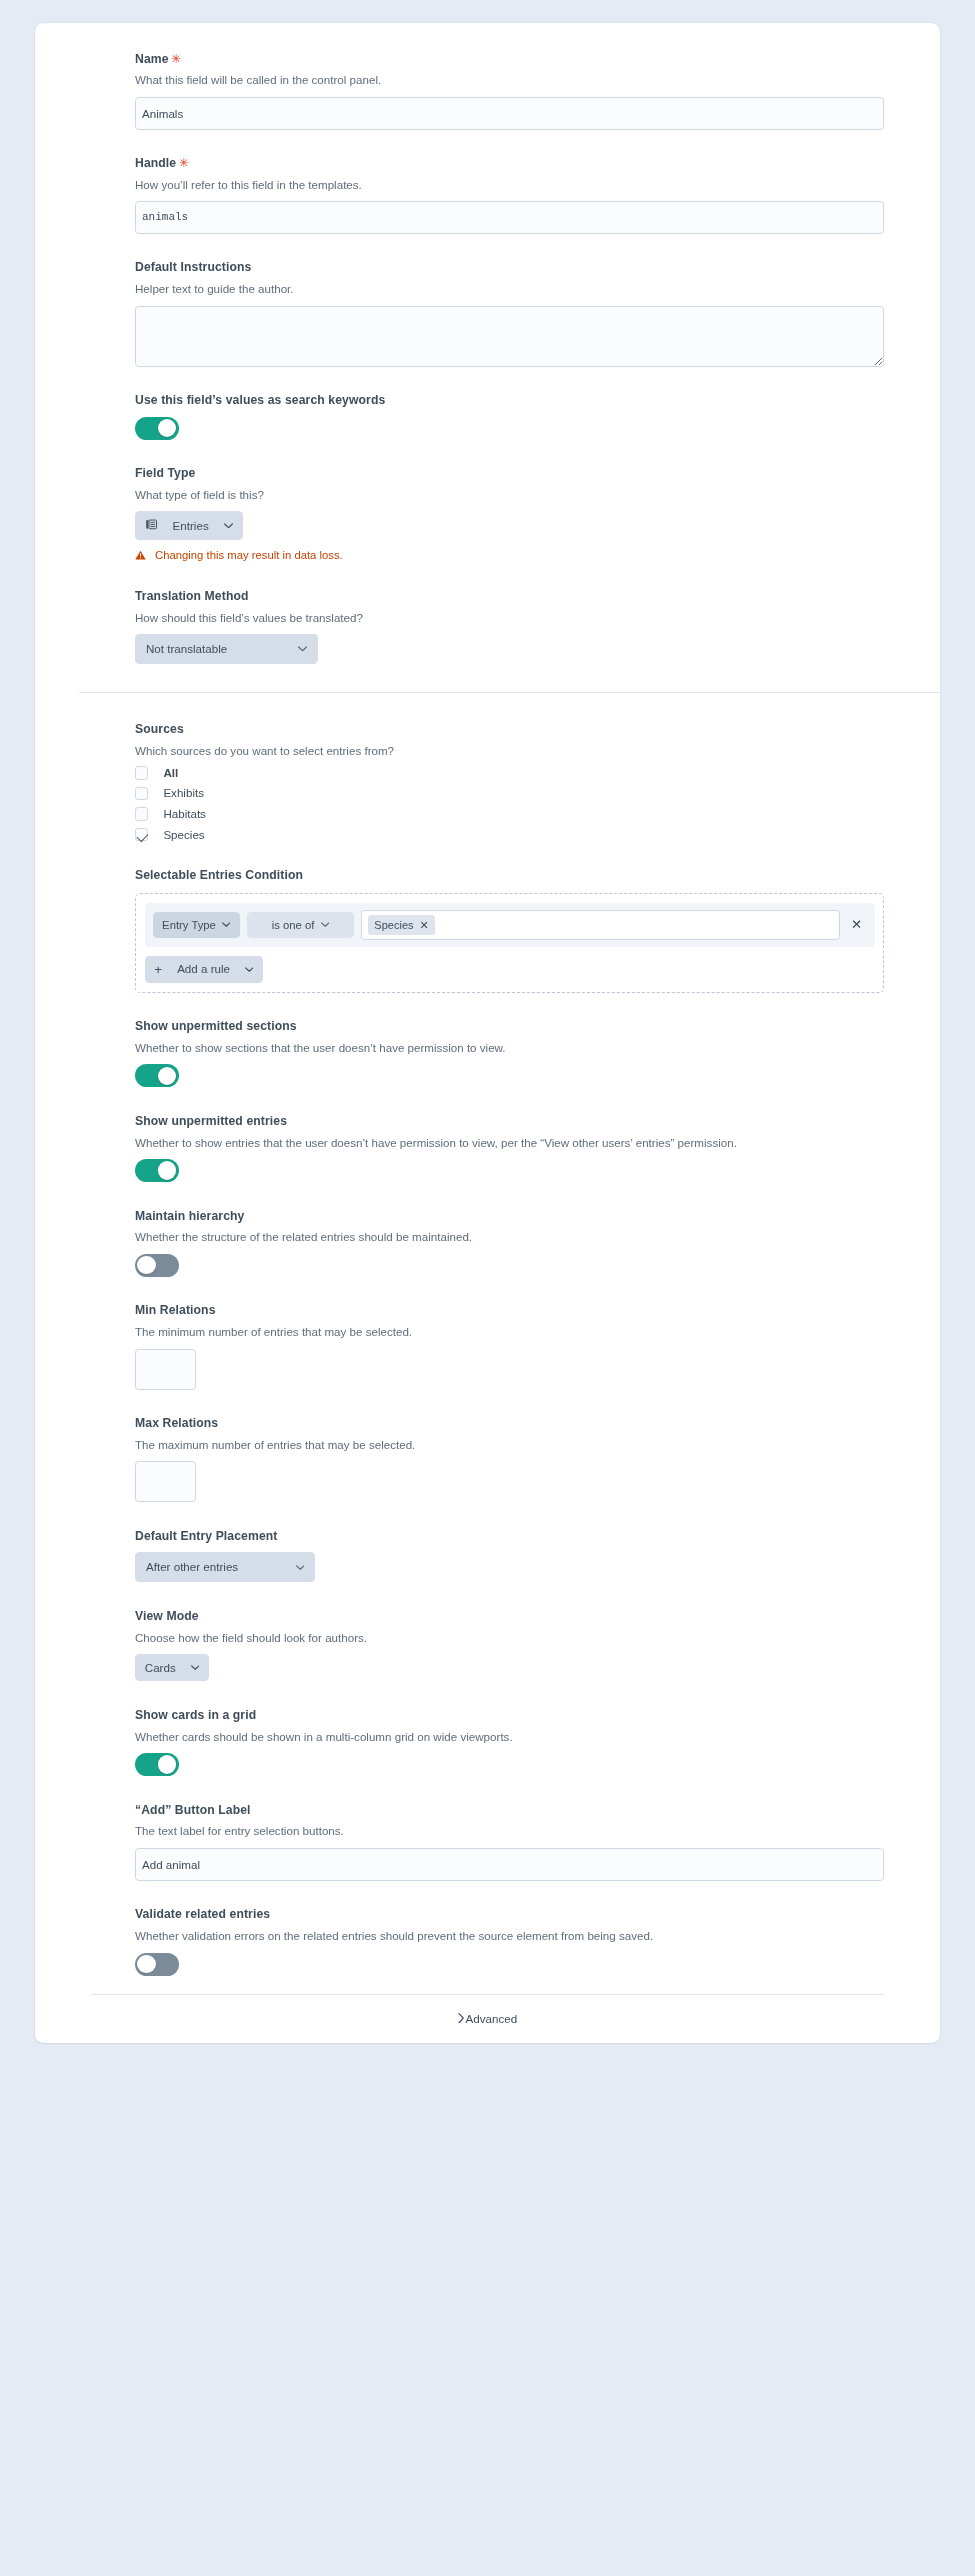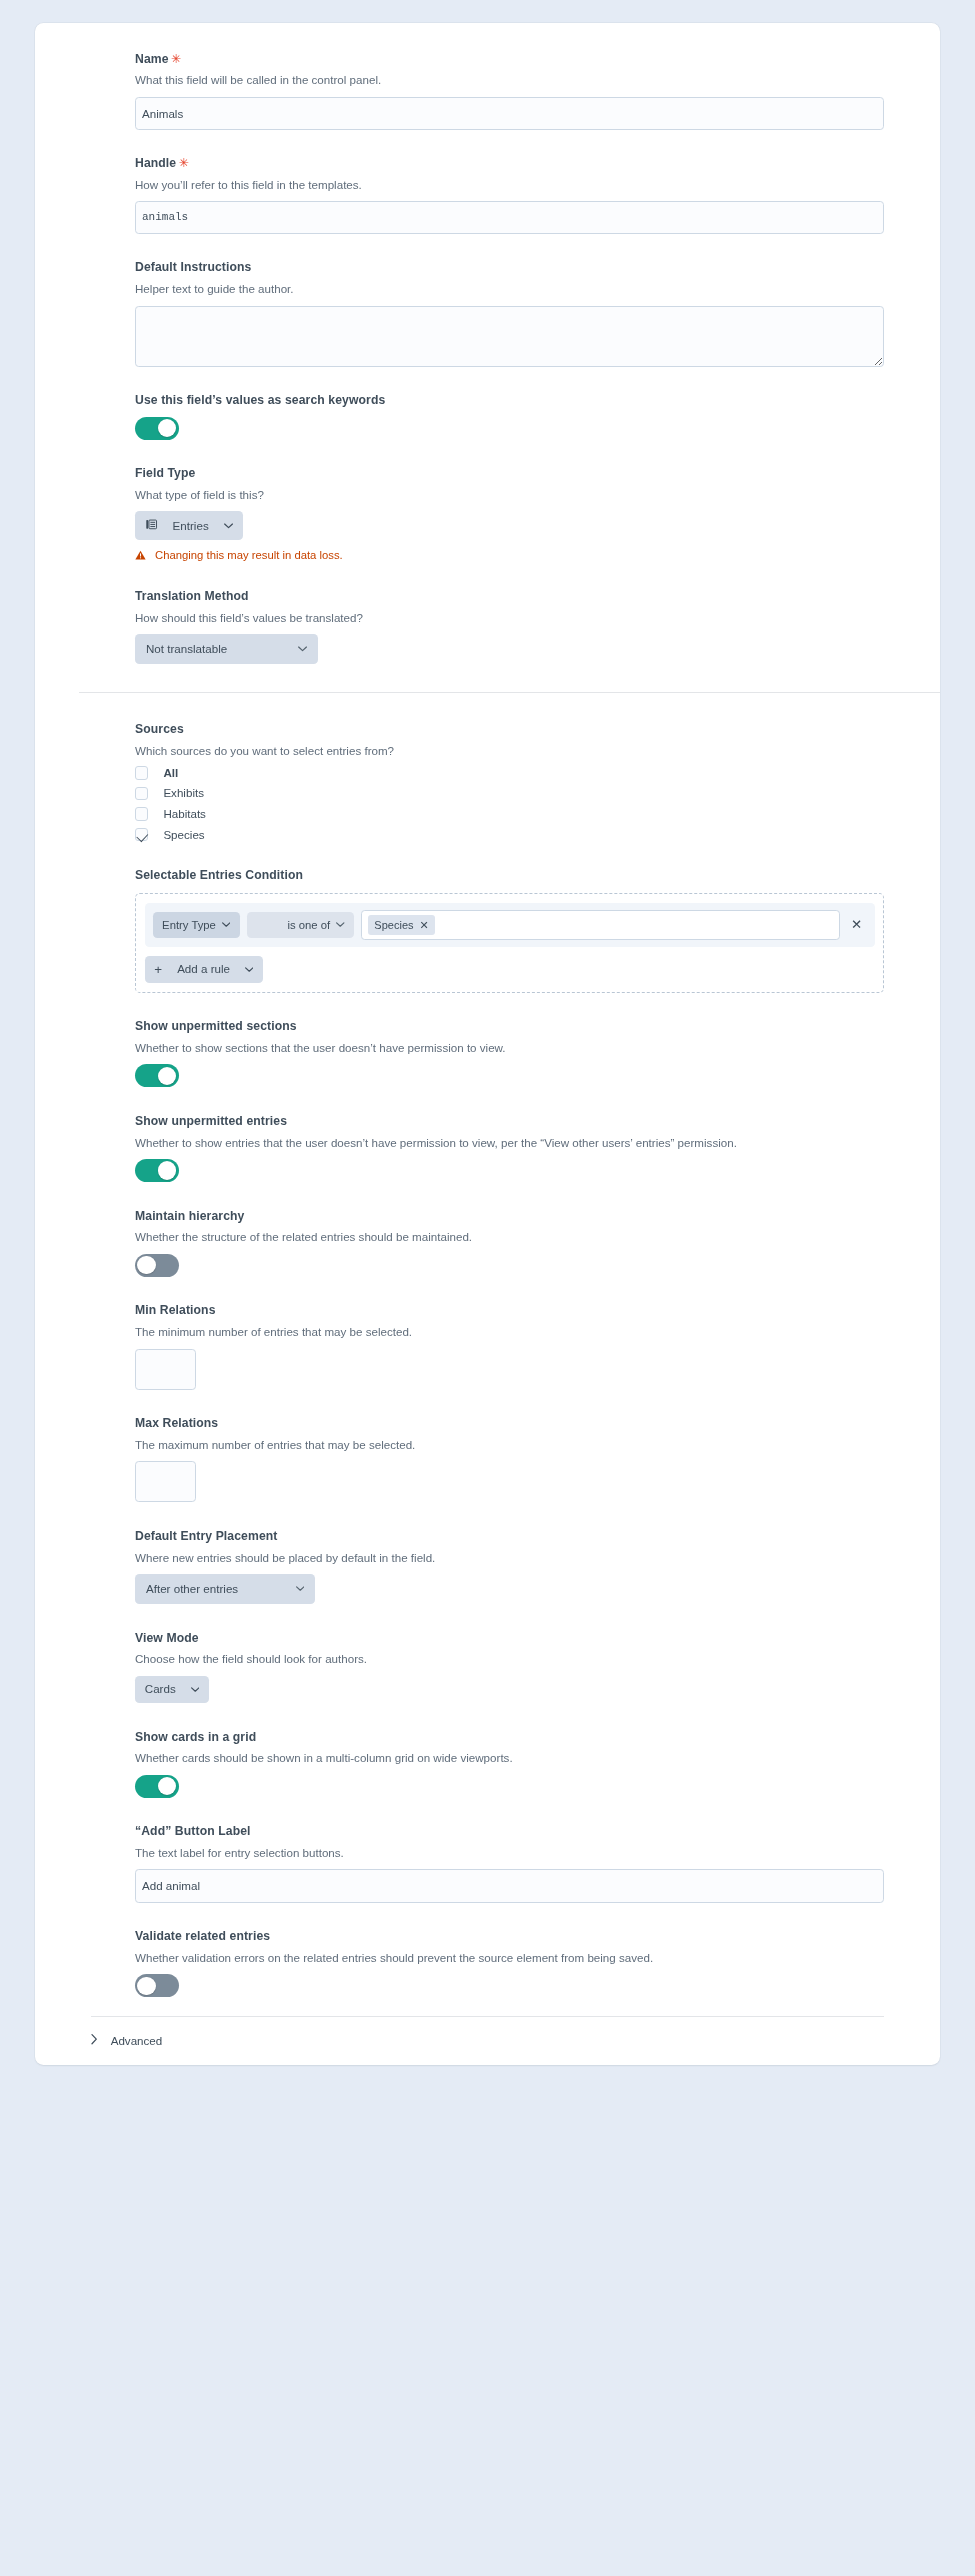--- a/index.html
+++ b/index.html
@@ -133,43 +133,44 @@
     background:#f1f5fa;
     border-radius:4.3px;
     padding:7.3px 8.5px;
   }
   .condrow .pill {
     background:#ccd6e3; border-radius:4.3px;
     padding:6.7px 9.1px; font-size:11.3px; color:#3f4d5a;
     display:inline-flex; align-items:center; gap:6.1px; cursor:pointer;
     white-space:nowrap;
   }
-  .condrow .pill.op { background:#dde3ec; min-width:107px; justify-content:flex-end; }
+  .condrow .pill.op { background:#dde3ec; min-width:107px; justify-content:center; }
   .tagfield {
     flex:1 1 auto;
     background:#fff; border:0.6px solid #cdd8e4; border-radius:3.7px;
     min-height:28px; display:flex; align-items:center; padding:3.7px 6.1px;
   }
   .tag {
     background:#dde4ee; border-radius:3px;
     padding:3.7px 6.1px; font-size:11px; color:#3f4d5a;
     display:inline-flex; align-items:center; gap:6.1px; cursor:pointer;
   }
   .tag .x { font-size:11px; color:#3f4d5a; }
   .rowdel { font-size:13.4px; color:#3f4d5a; cursor:pointer; padding:0 3.7px; line-height:1; }
   .addrule { margin-top:8.5px; }
   .addrule .btnsel { margin-top:0; font-size:11.6px; }
   .plus { font-size:13.4px; line-height:1; font-weight:500; }
 
   .divider { border-top:0.6px solid #e3e5e8; margin:0 56px; }
 
   .advanced {
-    display:flex; align-items:center; gap:13px;
+    display:flex; align-items:center; gap:1px;
     font-size:11.6px; color:#3f4d5a; cursor:pointer;
     padding:17px 56px 18.3px 56px;
+    justify-content:center;
   }
 </style>
 </head>
 <body>
 
 <div class="page">
   <div class="card">
 
     <div class="pane">
 
@@ -348,21 +349,20 @@
       </div>
 
       <div class="field">
         <div class="lbl">Max Relations</div>
         <div class="inst">The maximum number of entries that may be selected.</div>
         <input class="txt tiny" type="text" value="" style="">
       </div>
 
       <div class="field">
         <div class="lbl">Default Entry Placement</div>
-        <div class="inst">Where new entries should be placed by default in the field.</div>
         <button class="btnsel" style="min-width:180px;justify-content:space-between;padding:8px 11px;">
           <span>After other entries</span>
           <span class="chev">
             <svg width="8.5" height="5.5" viewBox="0 0 14 9">
                 <path d="M1 1.4L7 7L13 1.4" stroke="#56646f" stroke-width="1.9" fill="none" stroke-linecap="round" stroke-linejoin="round"></path>
               </svg>
           </span>
         </button>
       </div>
 

